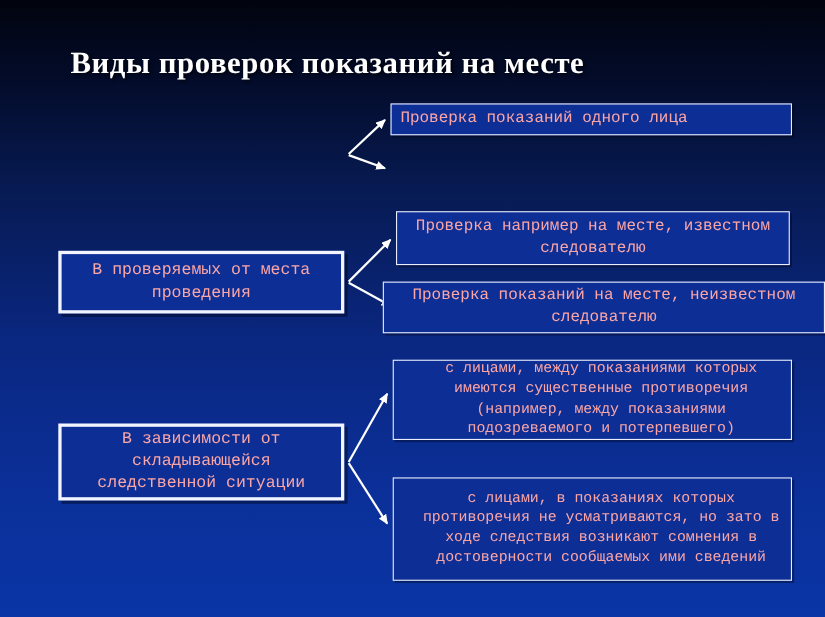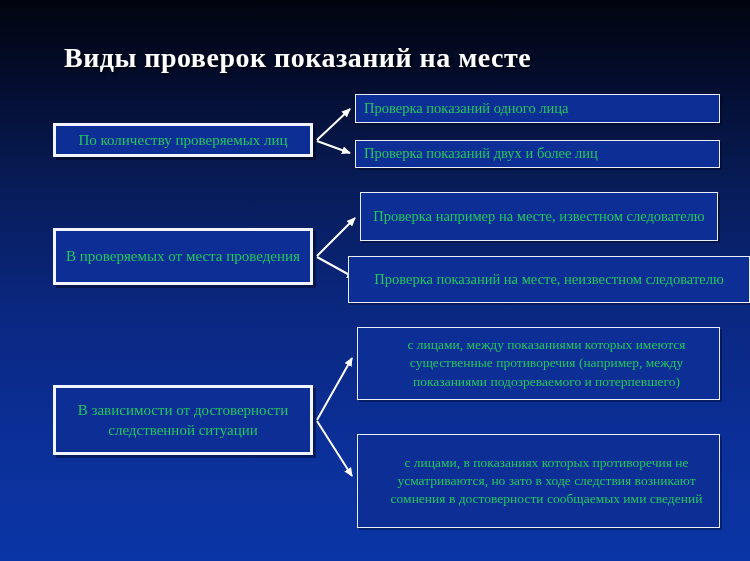--- a/index.html
+++ b/index.html
@@ -35,24 +35,25 @@
   .connectors {
     position: absolute;
     left: 0; top: 0;
     width: 750px; height: 561px;
     pointer-events: none;
   }
   .box {
     position: absolute;
     box-sizing: border-box;
     background: #0d2f95;
-    color: #22c55e;
+    color: #fca5a5;
     display: flex;
     align-items: center;
     line-height: 1.35;
+    font-family: Liberation Mono, monospace;
   }
   .box-left {
     border: 3px solid #f2f5ff;
     box-shadow: 3px 3px 0 rgba(0,0,10,0.4);
     justify-content: center;
     text-align: center;
     font-size: 15px;
     padding: 2px 6px;
   }
   .box-right {
@@ -92,25 +93,23 @@
     <g stroke="#ffffff" stroke-width="2" fill="none">
       <line x1="317" y1="140" x2="350" y2="109" marker-end="url(#ah)"></line>
       <line x1="317" y1="141" x2="350" y2="153" marker-end="url(#ah)"></line>
       <line x1="317" y1="256" x2="355" y2="218" marker-end="url(#ah)"></line>
       <line x1="317" y1="257" x2="355" y2="278" marker-end="url(#ah)"></line>
       <line x1="317" y1="420" x2="352" y2="358" marker-end="url(#ah)"></line>
       <line x1="317" y1="421" x2="352" y2="476" marker-end="url(#ah)"></line>
     </g>
   </svg>
 
-  <div id="l1" class="box box-left">По количеству проверяемых лиц</div>
   <div id="r1" class="box box-right align-left">Проверка показаний одного лица</div>
-  <div id="r2" class="box box-right align-left">Проверка показаний двух и более лиц</div>
 
   <div id="l2" class="box box-left">В проверяемых от места проведения</div>
   <div id="r3" class="box box-right align-center">Проверка например на месте, известном следователю</div>
   <div id="r4" class="box box-right align-center">Проверка показаний на месте, неизвестном следователю</div>
 
-  <div id="l3" class="box box-left">В зависимости от достоверности следственной ситуации</div>
+  <div id="l3" class="box box-left">В зависимости от складывающейся следственной ситуации</div>
   <div id="r5" class="box box-right align-center small">с лицами, между показаниями которых имеются существенные противоречия (например, между показаниями подозреваемого и потерпевшего)</div>
   <div id="r6" class="box box-right align-center small">с лицами, в показаниях которых противоречия не усматриваются, но зато в ходе следствия возникают сомнения в достоверности сообщаемых ими сведений</div>
 
 </div>
 
 </body></html>

